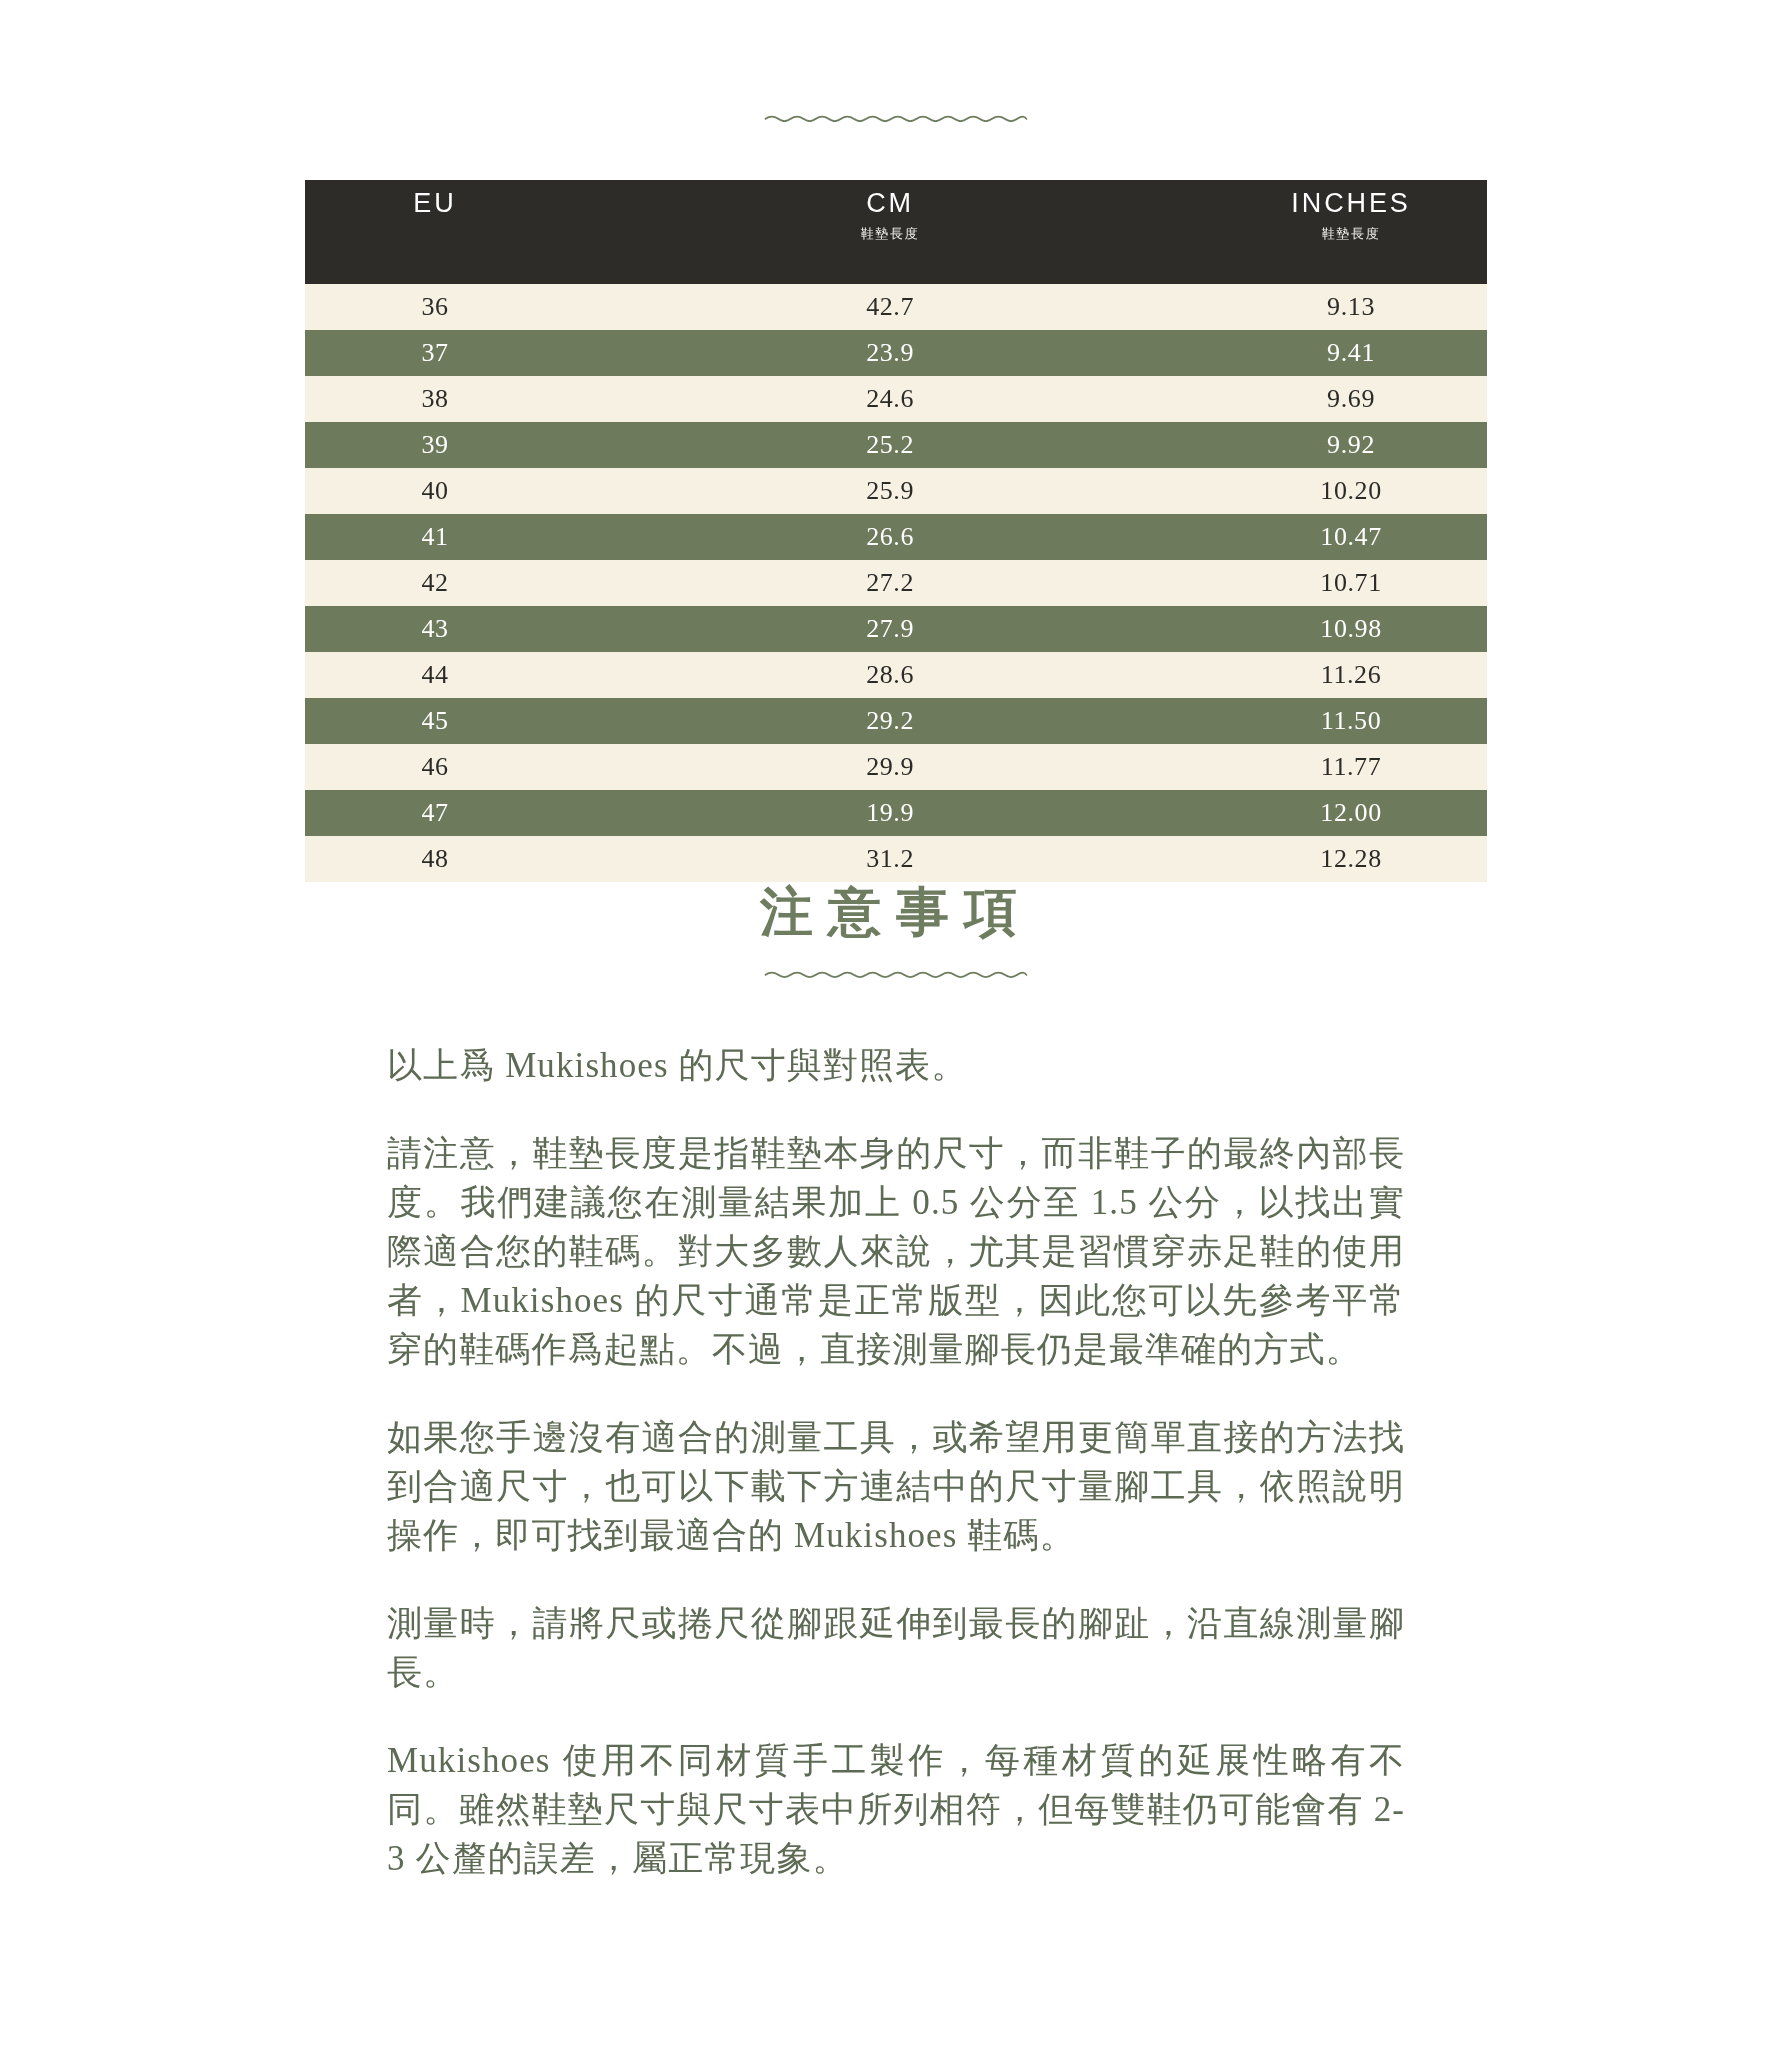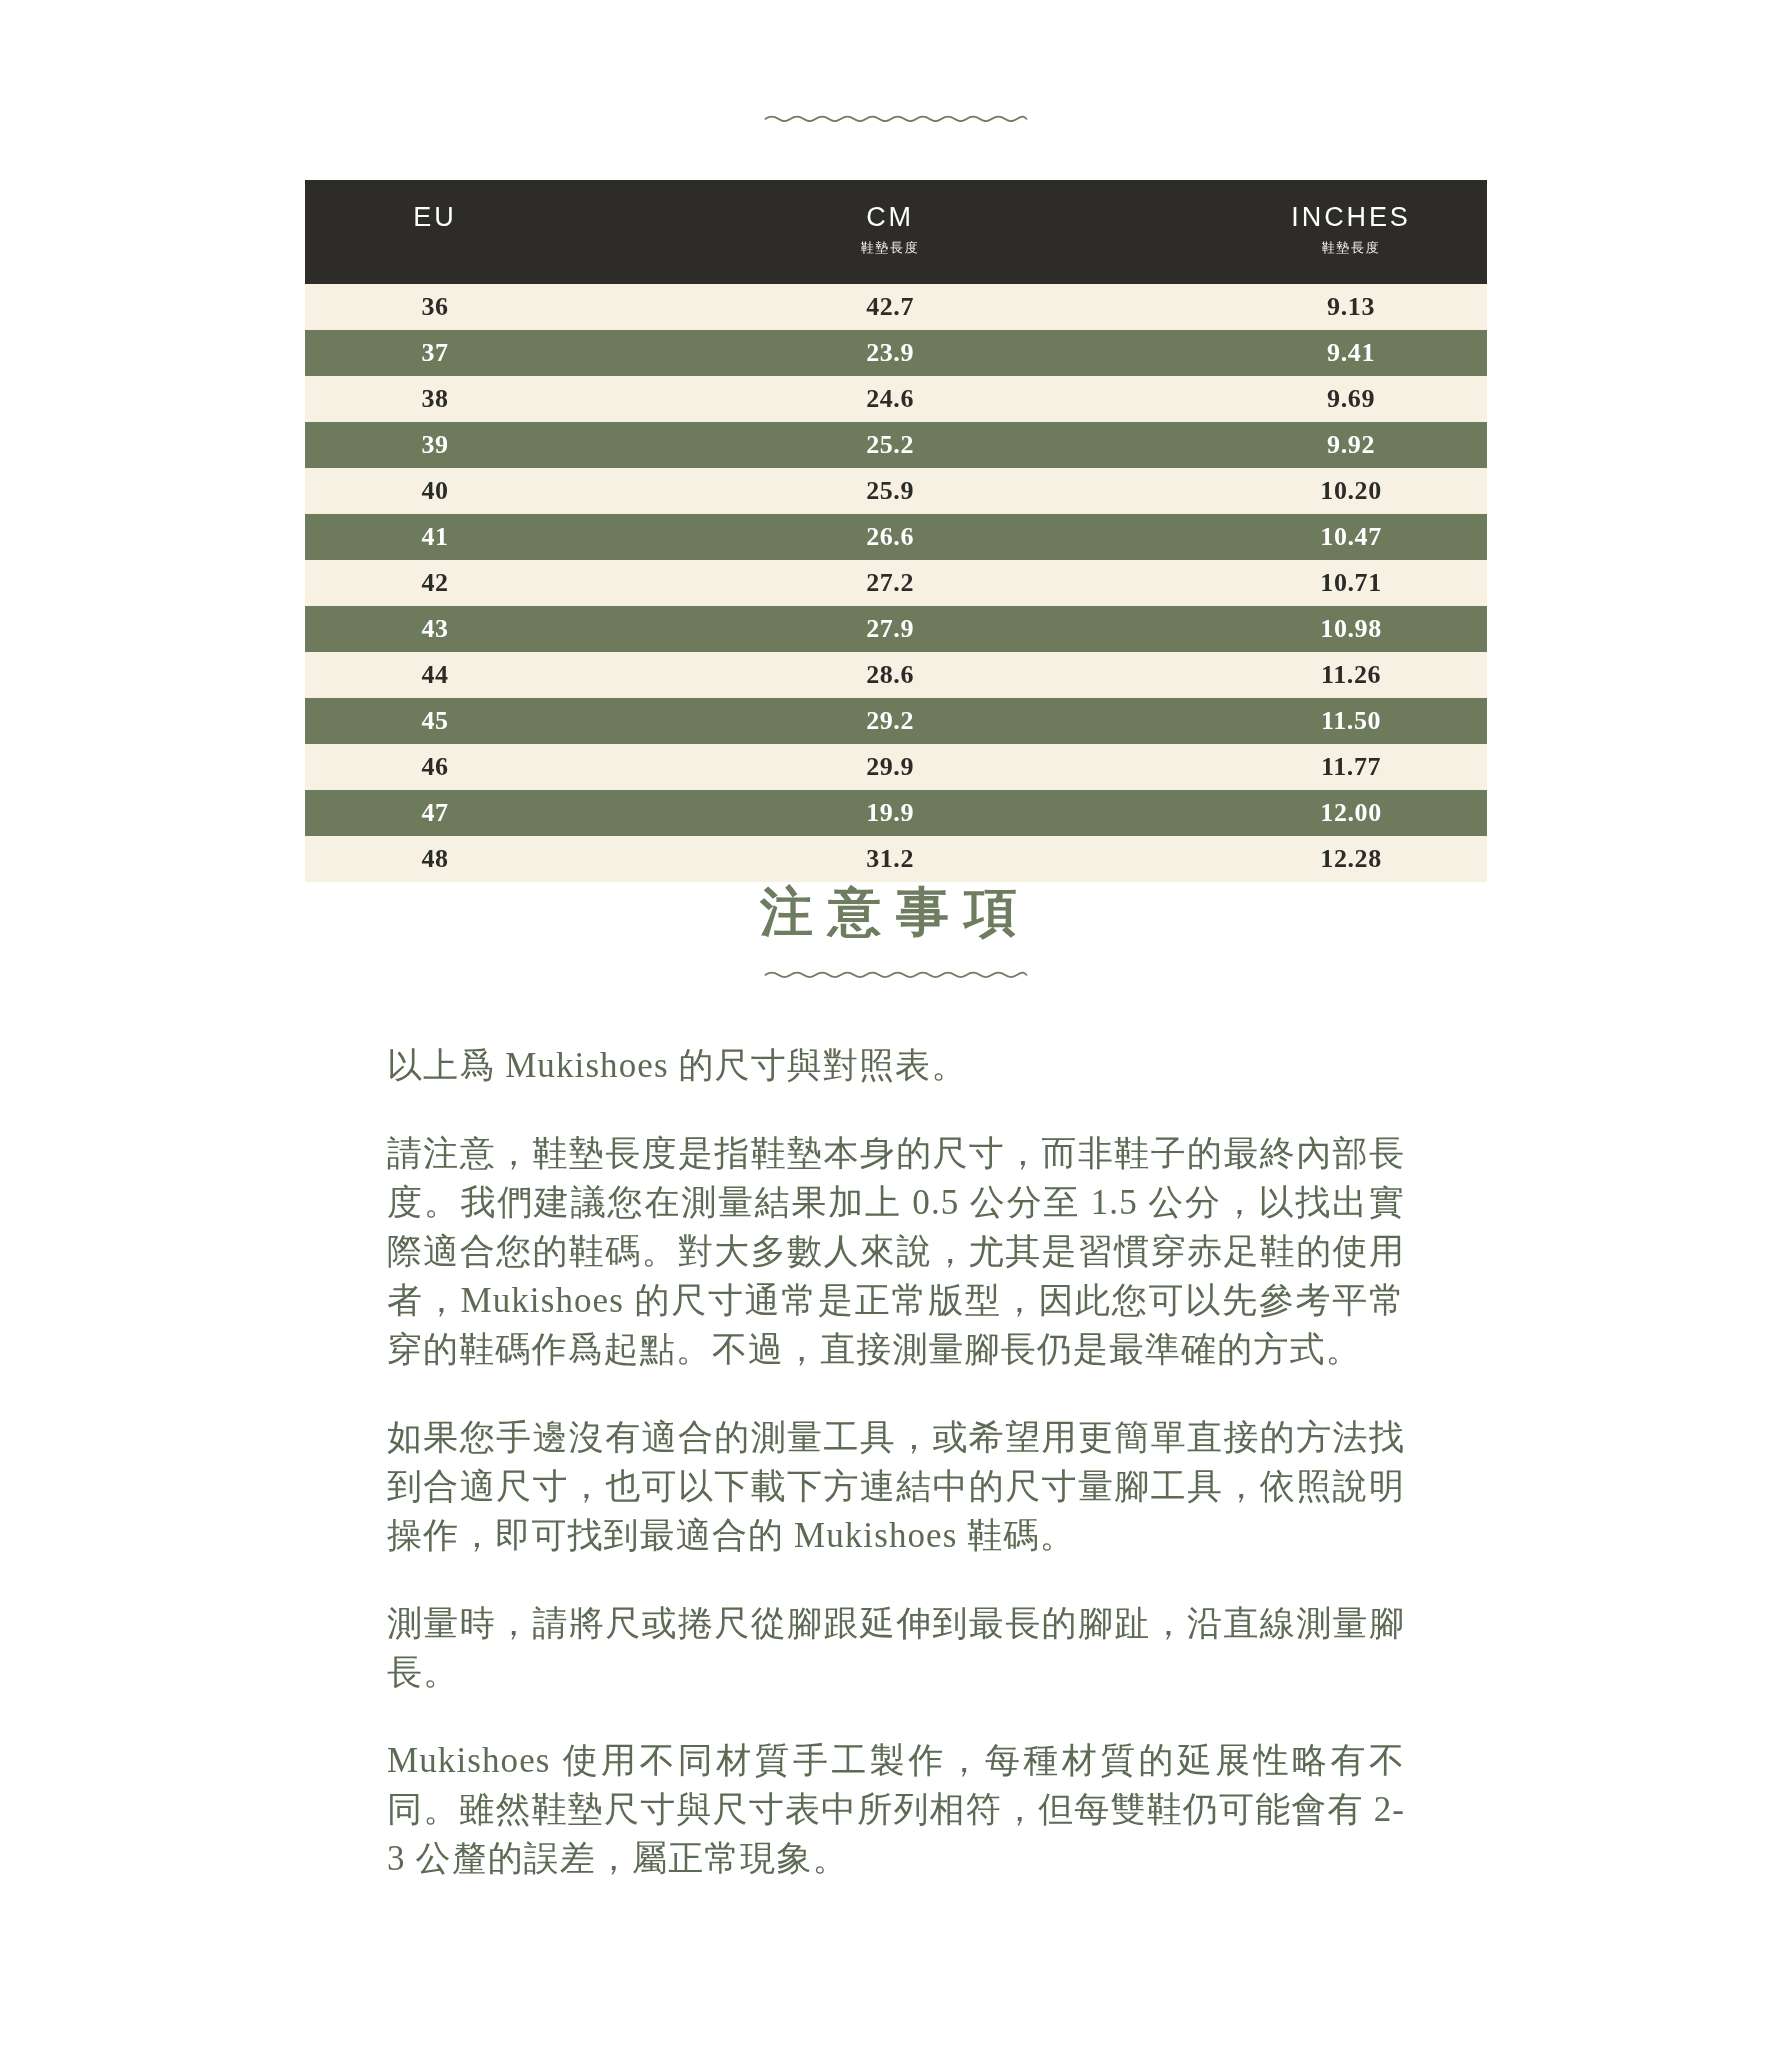--- a/index.html
+++ b/index.html
@@ -35,41 +35,41 @@
   }
   table.size-table col.col-eu { width: 22%; }
   table.size-table col.col-cm { width: 55%; }
   table.size-table col.col-inches { width: 23%; }
 
   thead th {
     background: #2d2c29;
     color: #ffffff;
     height: 104px;
     vertical-align: top;
-    padding-top: 22px;
+    padding-top: 8px;
     font-weight: normal;
     text-align: center;
   }
   .col-label {
     font-size: 27px;
     letter-spacing: 2.9px;
     color: #ffffff;
   }
   .col-sublabel {
     font-size: 13px;
     margin-top: 6px;
     letter-spacing: 1.7px;
     color: #f4f2ec;
   }
 
   tbody td {
     height: 46px;
     text-align: center;
     font-size: 26px;
-    font-weight: bold;
+    font-weight: normal;
     font-family: "Liberation Serif", "DejaVu Serif", serif;
     letter-spacing: 0.6px;
   }
   tbody tr:nth-child(odd)  { background: #f7f1e4; color: #2b2b27; }
   tbody tr:nth-child(even) { background: #6d7a5c; color: #ffffff; }
 
   .notes-title-block { }
 
   .notes {
     width: 1018px;

